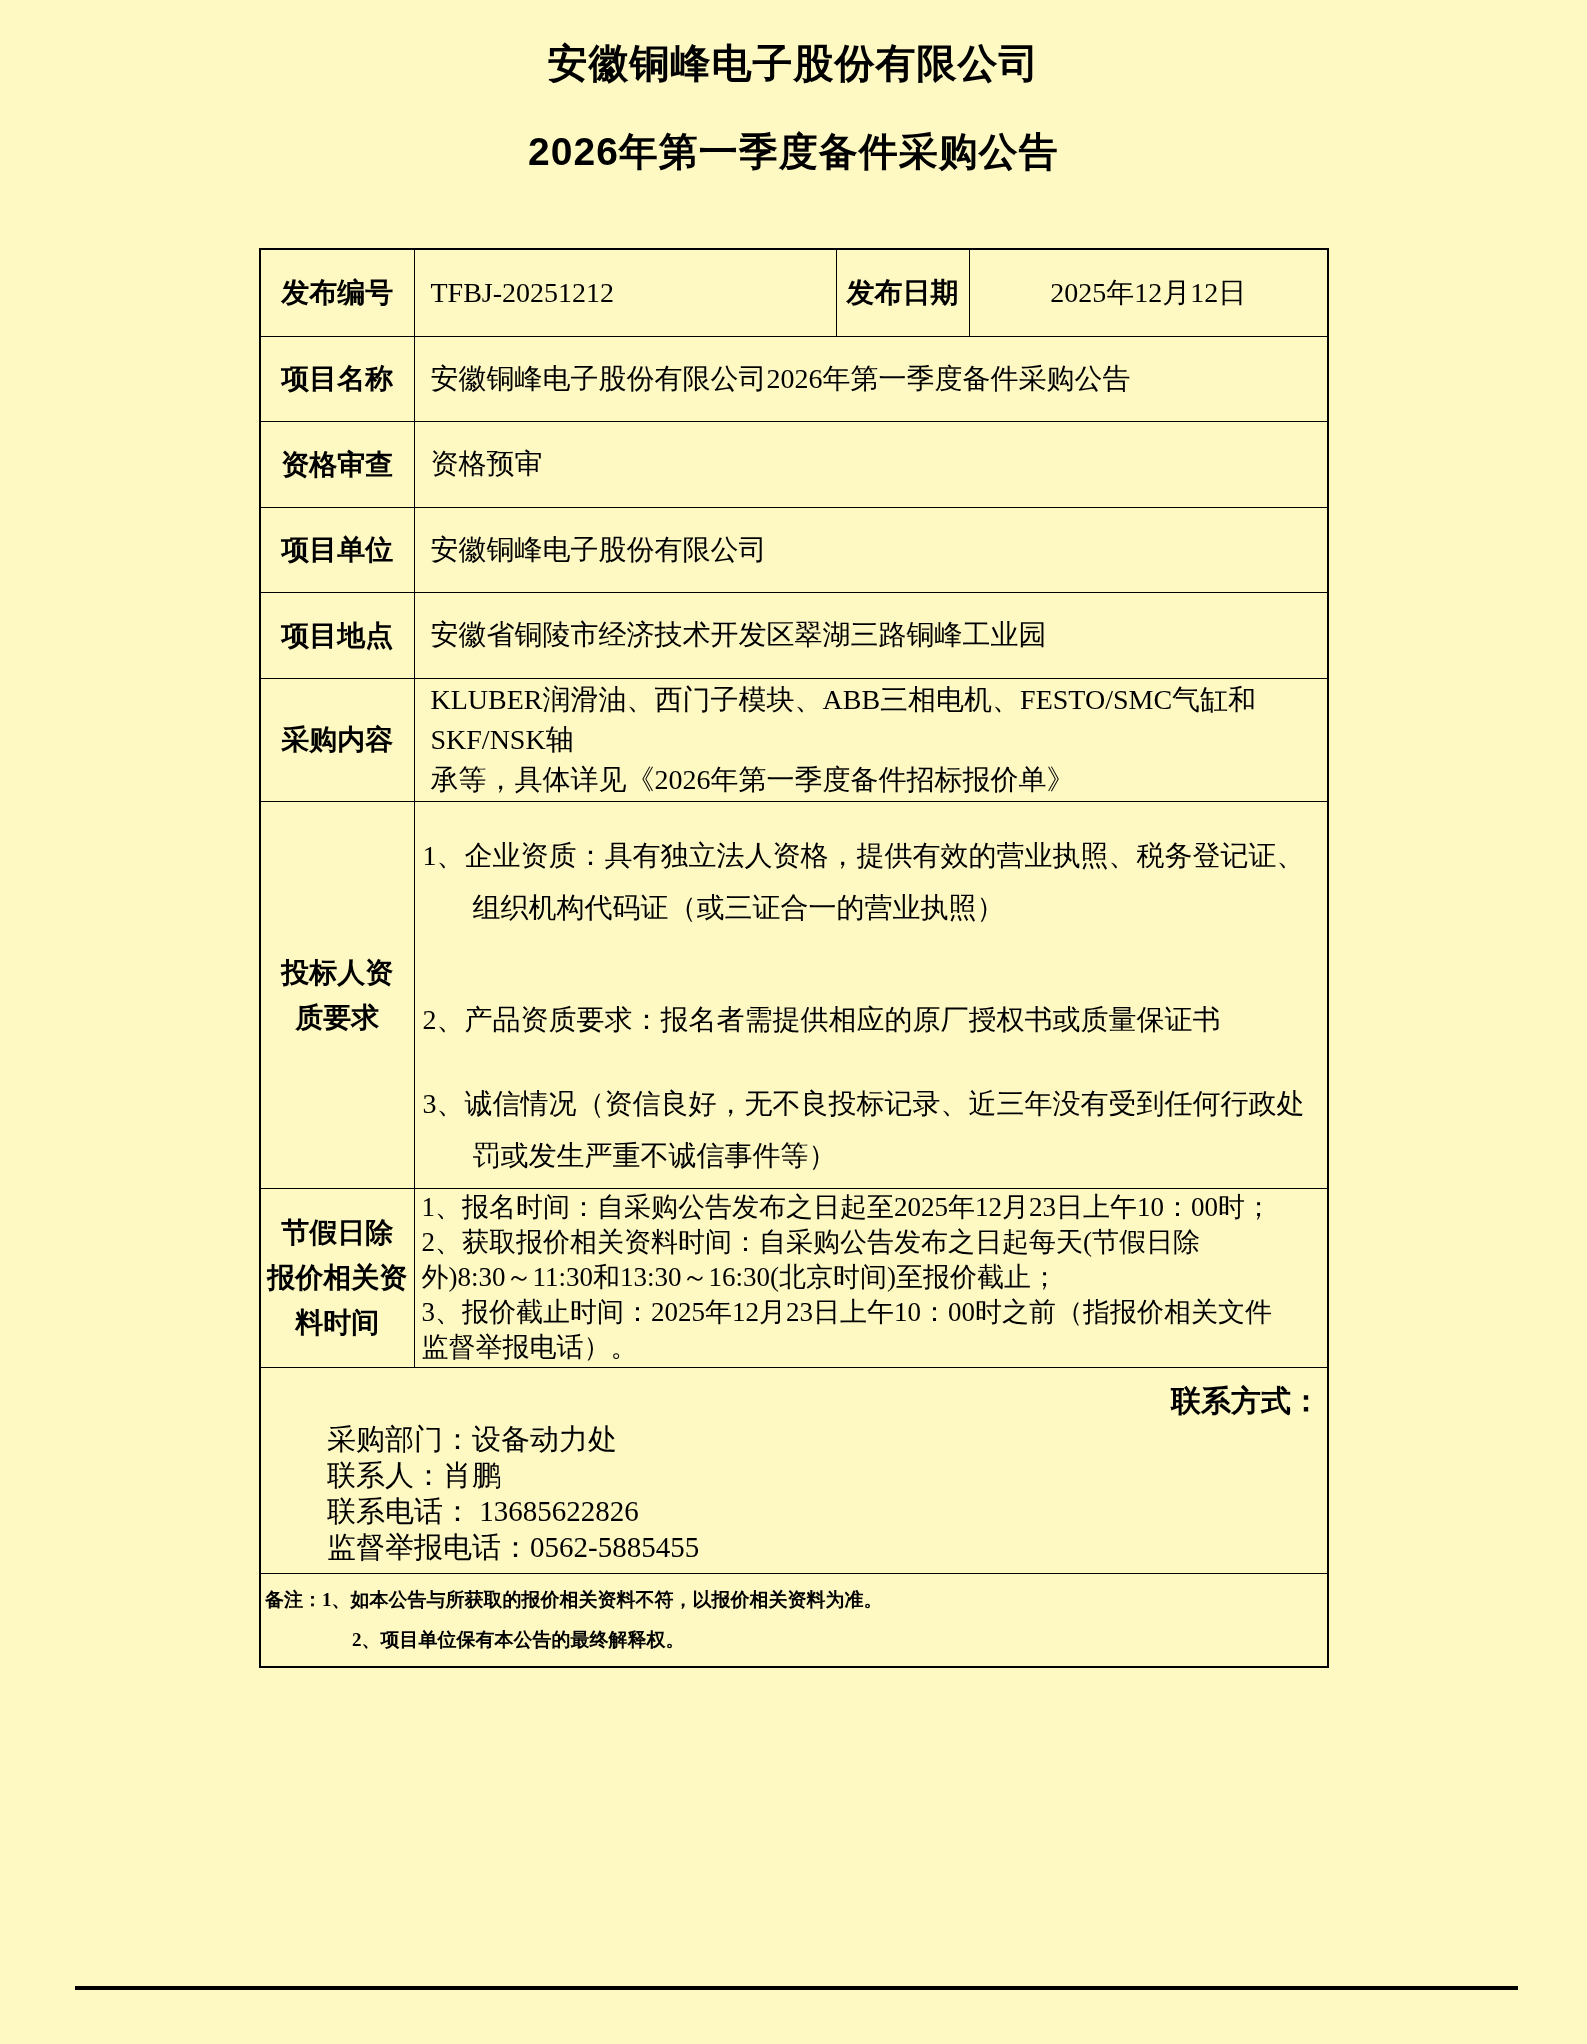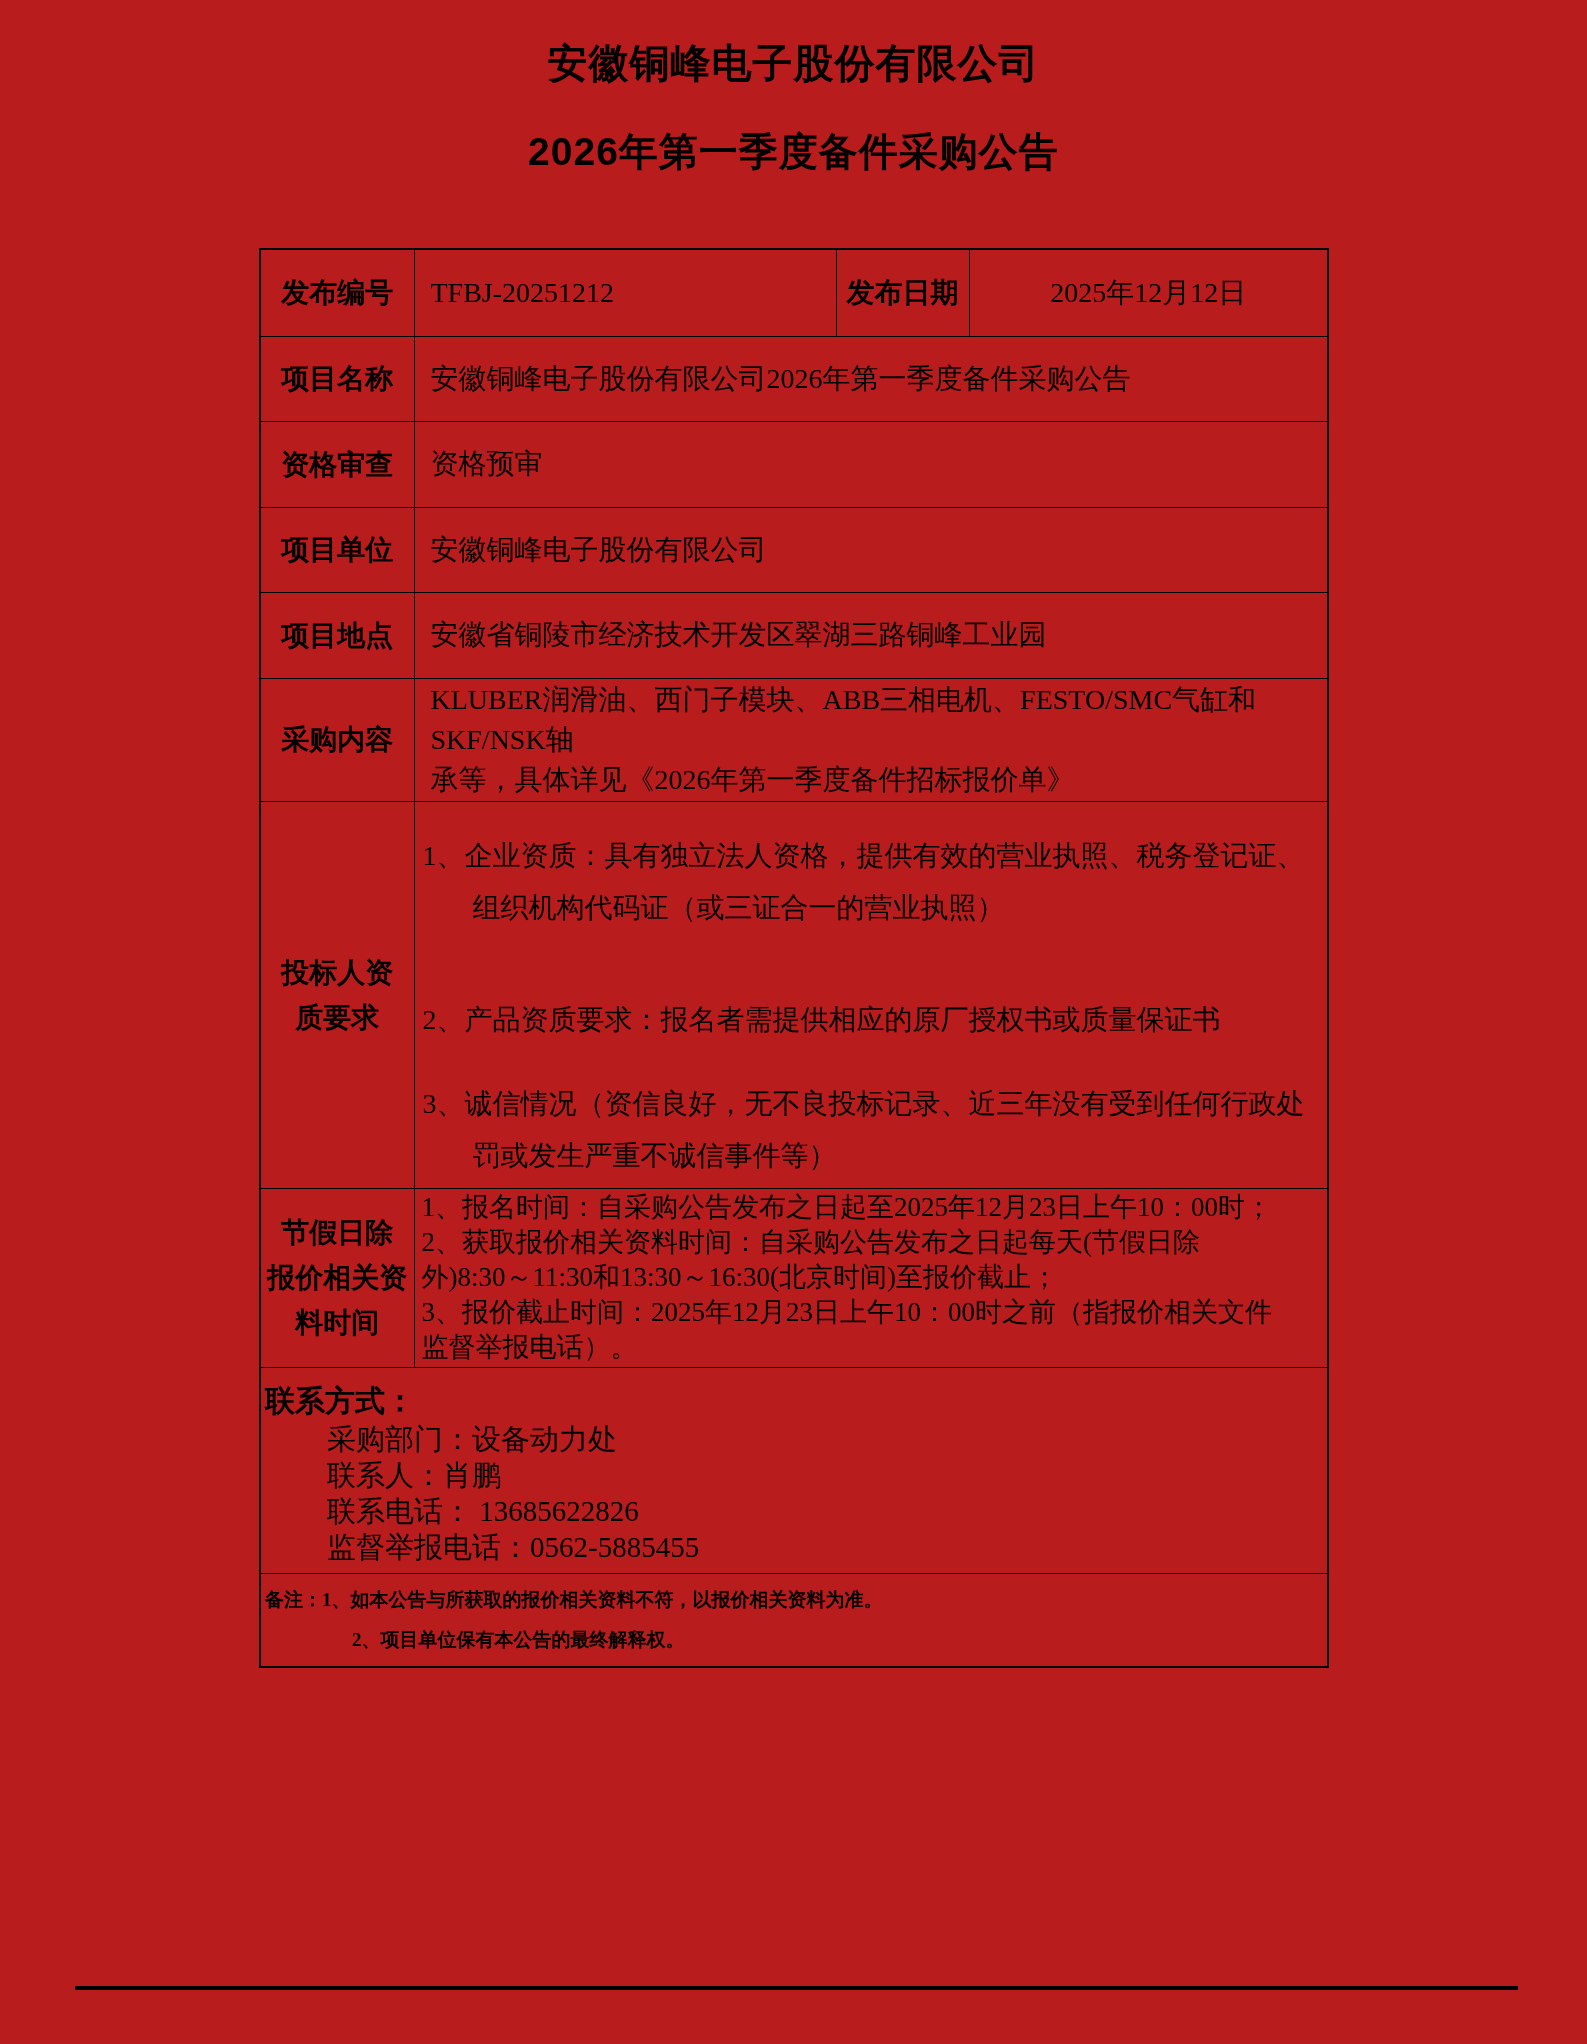--- a/index.html
+++ b/index.html
@@ -1,19 +1,19 @@
 <!DOCTYPE html>
 <html><head>
 <meta charset="utf-8">
 <style>
   html,body{margin:0;padding:0;background:#ffffff;}
   .page{
     position:relative;
     width:1587px;height:2044px;
-    background:#b91c1c;
+    background:#fef9c3;
     font-family:"Liberation Serif","DejaVu Serif",serif;
     color:#000;
     overflow:hidden;
   }
   .title{
     position:absolute;top:40px;left:0;width:100%;
     text-align:center;
     font-family:"Liberation Sans","DejaVu Sans",sans-serif;
     font-weight:bold;font-size:40px;line-height:46px;
     letter-spacing:1px;
@@ -68,21 +68,21 @@
   .q-item{line-height:52px;white-space:nowrap;}
   .q-item .cont{margin-left:50px;}
   .q-1{margin-top:22px;}
   .q-2{margin-top:60px;}
   .q-3{margin-top:32px;}
   .media-cell{padding-left:8px;}
   .media-line{line-height:54px;white-space:nowrap;}
   .sched-cell{padding-left:7px;vertical-align:middle;}
   .sched-line{font-size:27px;line-height:35px;white-space:nowrap;}
   .contact-cell{padding:12px 6px 6px 4px;vertical-align:top;}
-  .contact-heading{font-weight:bold;font-size:30px;line-height:40px;}
+  .contact-heading{font-weight:bold;font-size:30px;line-height:40px;text-align:right;}
   .contact-line{font-size:29px;line-height:36px;margin-left:62px;}
   .remark-cell{padding:6px 6px 6px 4px;vertical-align:top;font-weight:bold;}
   .remark-line{font-size:19px;line-height:40px;white-space:nowrap;}
   .remark-line.cont{margin-left:87px;}
   .footer-rule{
     position:absolute;left:75px;top:1986px;
     width:1443px;height:4px;background:#000;
   }
 </style>
 </head>

